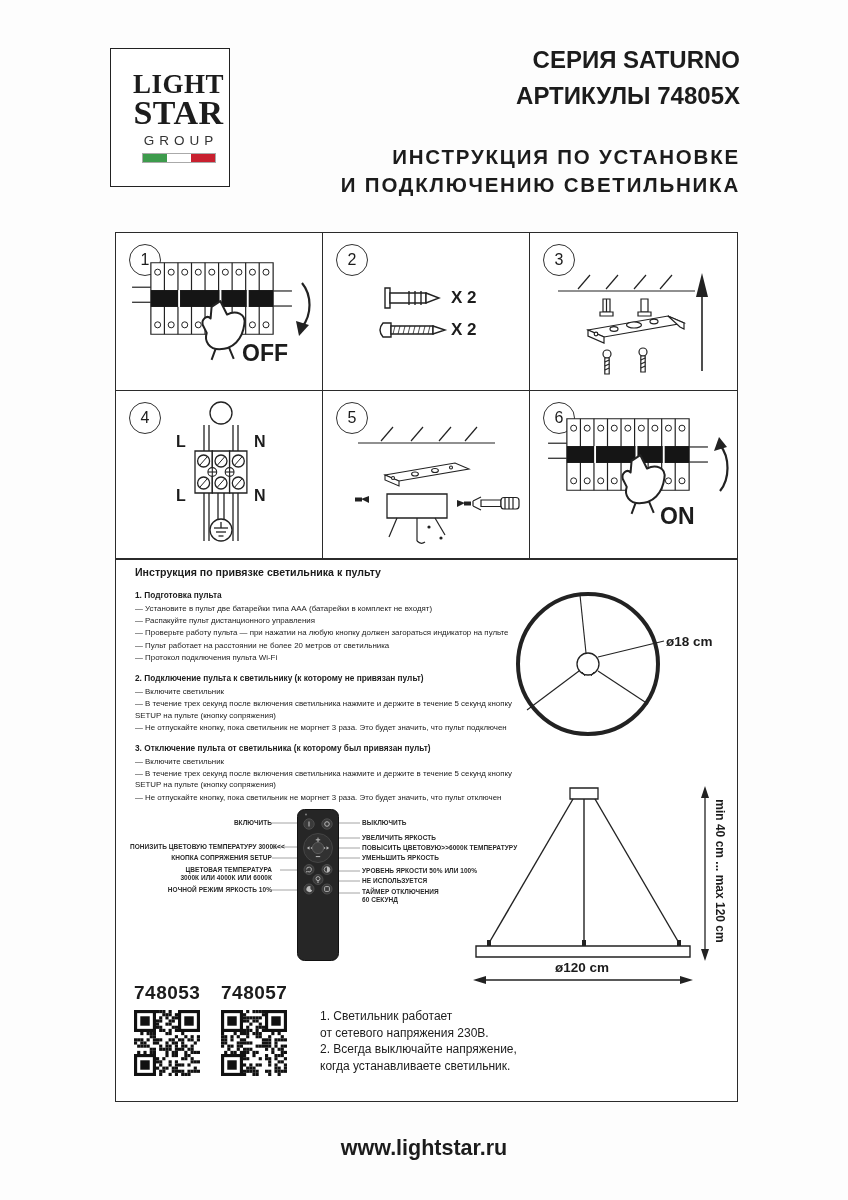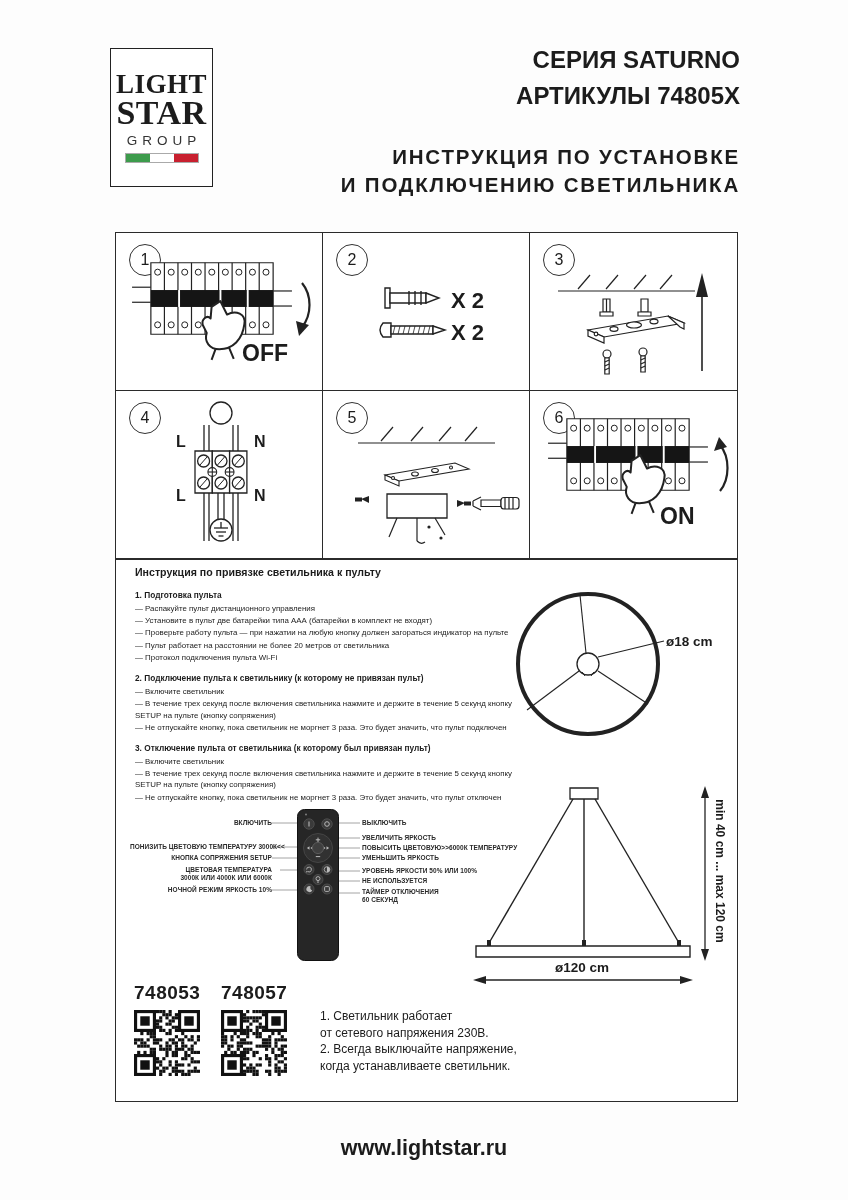--- a/index.html
+++ b/index.html
@@ -4,40 +4,40 @@
 <style>
   html,body{margin:0;padding:0;background:#e8e8e8;}
   .page{position:relative;width:848px;height:1200px;background:#fdfdfd;margin:0 auto;
         font-family:"Liberation Sans","DejaVu Sans",sans-serif;color:#1c1c1c;overflow:hidden;}
   .abs{position:absolute;}
   svg{display:block;}
   svg line, svg path, svg rect, svg circle, svg polygon, svg ellipse{vector-effect:non-scaling-stroke;}
 
   
   .logo-box{left:110px;top:48px;width:101px;height:137px;border:1.5px solid #222;
-            display:flex;flex-direction:column;align-items:center;justify-content:center;background:#fff;}
+            display:flex;flex-direction:column;align-items:center;justify-content:center;background:#fff;padding-left:17px;}
   .logo-light{font-family:"Liberation Serif","DejaVu Serif",serif;font-weight:bold;font-size:27px;line-height:.92;letter-spacing:.5px;}
   .logo-star{font-family:"Liberation Serif","DejaVu Serif",serif;font-weight:bold;font-size:34px;line-height:.95;letter-spacing:.5px;}
   .logo-group{font-size:13.5px;letter-spacing:5px;color:#333;margin:3px 0 0 5px;}
   .logo-flag{width:72px;height:8px;display:flex;border:.8px solid #aaa;margin-top:5px;}
   .logo-flag div{flex:1;}
   .hdr{right:108px;top:42px;text-align:right;font-weight:bold;}
   .hdr-series{font-size:24px;line-height:1.5;}
   .hdr-title{margin-top:29px;font-size:20.5px;line-height:1.38;letter-spacing:1.8px;}
 
   
   .grid{left:115px;top:232px;width:621px;height:325px;border:1.5px solid #2b2b2b;
         display:grid;grid-template-columns:1fr 1fr 1fr;grid-template-rows:158px 1fr;background:#fff;}
   .cell{position:relative;border-right:1.3px solid #2b2b2b;border-bottom:1.3px solid #2b2b2b;}
   .cell:nth-child(3n){border-right:none;}
   .cell:nth-child(n+4){border-bottom:none;}
   .stepnum{position:absolute;left:13px;top:11px;width:30px;height:30px;border:1.3px solid #333;border-radius:50%;
            display:flex;align-items:center;justify-content:center;font-size:16px;}
   .bigword{position:absolute;font-weight:bold;font-size:23px;}
-  .x2{position:absolute;font-weight:bold;font-size:22px;}
+  .x2{position:absolute;font-weight:bold;font-size:17px;}
   .ln{position:absolute;font-weight:bold;font-size:16px;}
 
   
   .bigbox{left:115px;top:559px;width:621px;height:541px;border:1.5px solid #2b2b2b;background:#fff;}
   .pairing{left:135px;top:566px;width:397px;}
   .pair-title{font-weight:bold;font-size:10.6px;}
   .sec-head{font-weight:bold;font-size:8.3px;margin:10px 0 3px 0;}
   .sec-head.first{margin-top:12px;}
   .sec-item{font-size:7.9px;line-height:1.42;color:#222;margin-bottom:1px;}
 
@@ -319,22 +319,22 @@
       </svg>
       <div class="bigword" style="left:130px;top:112px">ON</div>
     </div>
   </div>
 
   <div class="abs bigbox"></div>
 
   <div class="abs pairing">
     <div class="pair-title">Инструкция по привязке светильника к пульту</div>
     <div class="sec-head first">1. Подготовка пульта</div>
+    <div class="sec-item">— Установите в пульт две батарейки типа ААА (батарейки в комплект не входят)</div>
     <div class="sec-item">— Распакуйте пульт дистанционного управления</div>
-    <div class="sec-item">— Установите в пульт две батарейки типа ААА (батарейки в комплект не входят)</div>
     <div class="sec-item">— Проверьте работу пульта — при нажатии на любую кнопку должен загораться индикатор на пульте</div>
     <div class="sec-item">— Пульт работает на расстоянии не более 20 метров от светильника</div>
     <div class="sec-item">— Протокол подключения пульта Wi-Fi</div>
     <div class="sec-head">2. Подключение пульта к светильнику (к которому не привязан пульт)</div>
     <div class="sec-item">— Включите светильник</div>
     <div class="sec-item">— В течение трех секунд после включения светильника нажмите и держите в течение 5 секунд кнопку SETUP на пульте (кнопку сопряжения)</div>
     <div class="sec-item">— Не отпускайте кнопку, пока светильник не моргнет 3 раза. Это будет значить, что пульт подключен</div>
     <div class="sec-head">3. Отключение пульта от светильника (к которому был привязан пульт)</div>
     <div class="sec-item">— Включите светильник</div>
     <div class="sec-item">— В течение трех секунд после включения светильника нажмите и держите в течение 5 секунд кнопку SETUP на пульте (кнопку сопряжения)</div>

